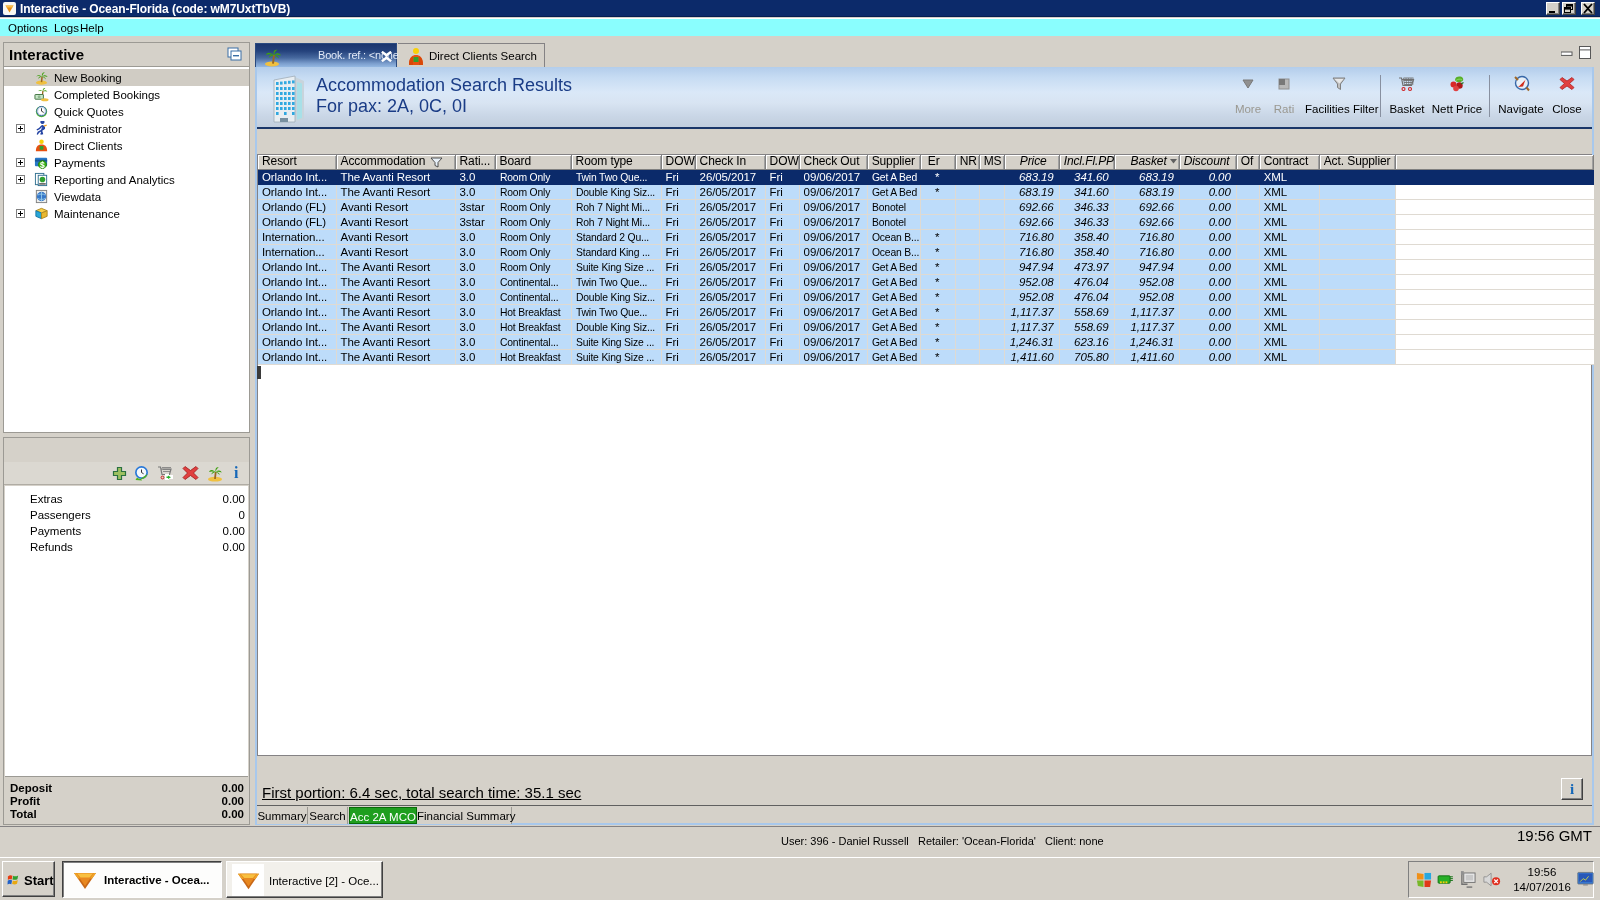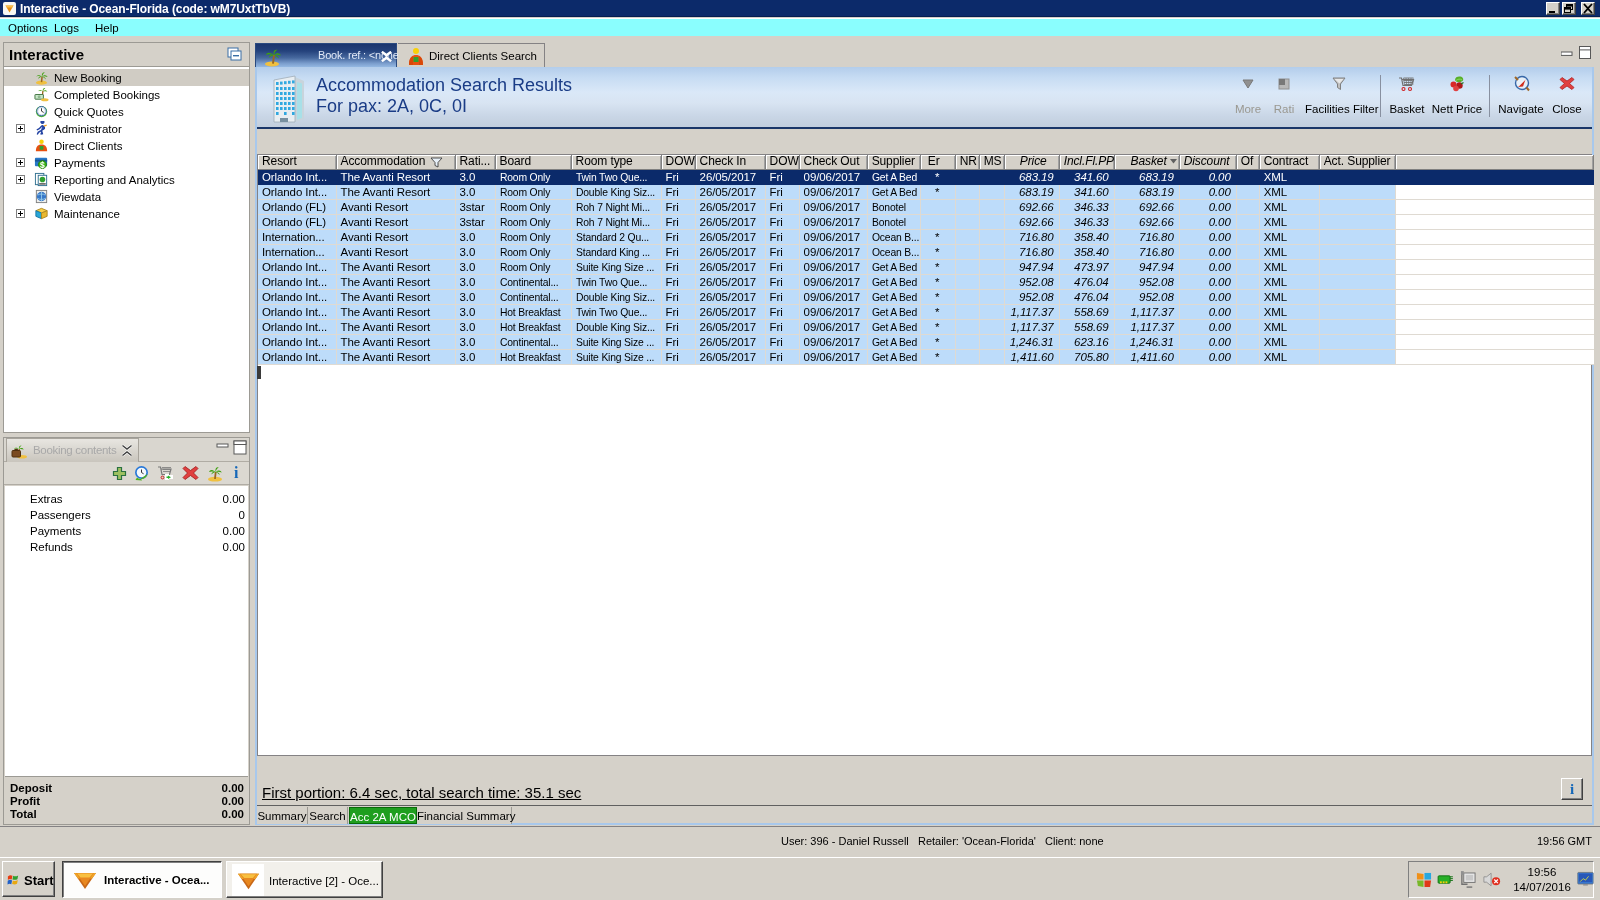--- a/index.html
+++ b/index.html
@@ -104,21 +104,21 @@
         <rect x="1.5" y="5" width="6" height="1.6" fill="#000"></rect>
       </svg></div>
   <div class="winbtn" style="left:1581px;"><svg width="12" height="11" viewBox="0 0 12 11">
         <path d="M2 1 L5.9 5.4 L10 1 M2 10 L5.9 5.6 L10 10" stroke="#000" stroke-width="1.8" fill="none"></path>
       </svg></div>
 </div>
 
 <div id="menubar">
   <span style="left:8px;">Options</span>
   <span style="left:54px;">Logs</span>
-  <span style="left:95px;">Help</span>
+  <span style="left:80px;">Help</span>
 </div>
 
 <div id="leftpanel">
   <div id="lp-head">
     <span class="t">Interactive</span>
     <svg style="position:absolute;right:6px;top:4px;" width="16" height="15" viewBox="0 0 16 15">
         <rect x="1" y="1" width="10" height="9" fill="#fff" stroke="#3A6EA5"></rect>
         <rect x="4" y="4" width="10" height="9" fill="#fff" stroke="#3A6EA5"></rect>
         <rect x="6" y="8" width="6" height="1.4" fill="#3A6EA5"></rect>
       </svg>
@@ -201,43 +201,20 @@
           <path d="M2 5 L8 2.5 L14 5 L8 7.5 Z" fill="#F8D048" stroke="#B08820"></path>
           <path d="M2 5 L2 11 L8 13.5 L8 7.5 Z" fill="#28A8D8" stroke="#1878A8"></path>
           <path d="M14 5 L14 11 L8 13.5 L8 7.5 Z" fill="#E8B830" stroke="#B08820"></path>
         </svg>
         <span class="txt">Maintenance</span>
       </div>
   </div>
 </div>
 
 <div id="bookpanel">
-  <div id="bp-tabrow">
-    <div id="bp-tab">
-      <svg style="position:absolute;left:4px;top:4px;" width="18" height="17" viewBox="0 0 18 17">
-          <path d="M8 6 C5.5 4 4 4.5 3 6 C5 5.3 6.5 5.7 8 6 M8 6 C7.6 3 9 2.5 10.6 2.6 C9.3 3.4 8.6 4.7 8 6 M8 6 C10.5 4.2 12 5 12.8 6.6 C10.9 5.8 9.4 5.9 8 6" fill="#3FA010"></path>
-          <path d="M8.2 6 L8.6 9" stroke="#9A6820" stroke-width="1.2" fill="none"></path>
-          <ellipse cx="11" cy="13.8" rx="5" ry="1.8" fill="#F0C040"></ellipse>
-          <rect x="1" y="7.5" width="8.5" height="6.5" rx="1" fill="#7A4A20" stroke="#50300F"></rect>
-          <path d="M3.5 7.5 C3.5 6 7 6 7 7.5" stroke="#50300F" stroke-width="1.2" fill="none"></path>
-        </svg>
-      <span class="txt">Booking contents</span>
-      <svg style="position:absolute;left:113px;top:5px;" width="14" height="13" viewBox="0 0 14 13">
-          <path d="M2.5 1.5 L7 5 L11.5 1.5 M2.5 11.5 L7 8 L11.5 11.5" stroke="#fff" stroke-width="2.6" fill="none"></path>
-          <path d="M2.5 1.5 L7 5 L11.5 1.5 M2.5 11.5 L7 8 L11.5 11.5" stroke="#404040" stroke-width="1.4" fill="none"></path>
-        </svg>
-    </div>
-    <svg style="position:absolute;left:212px;top:4px;" width="14" height="12" viewBox="0 0 14 12">
-        <rect x="1" y="2" width="11" height="3" fill="#fff" stroke="#585858"></rect>
-      </svg>
-    <svg style="position:absolute;left:229px;top:2px;" width="15" height="16" viewBox="0 0 15 16">
-        <rect x="1" y="1" width="12" height="13" fill="#fff" stroke="#585858"></rect>
-        <rect x="1" y="1" width="12" height="3.5" fill="#fff" stroke="#585858"></rect>
-      </svg>
-  </div>
   <div id="bp-toolbar">
     <svg style="position:absolute;left:108px;top:4px;" width="15" height="15" viewBox="0 0 15 15">
         <path d="M5.5 1.5 h4 v4 h4 v4 h-4 v4 h-4 v-4 h-4 v-4 h4 Z" fill="#9DC060" stroke="#2A7040" stroke-width="1.2"></path>
       </svg>
     <svg style="position:absolute;left:129px;top:3px;" width="18" height="17" viewBox="0 0 18 17">
         <circle cx="8.5" cy="7.5" r="6.5" fill="#2878D8"></circle>
         <circle cx="8.5" cy="7.5" r="4.8" fill="#F4F8FC"></circle>
         <path d="M8.5 4.5 L8.5 7.5 L10.6 8.8" stroke="#303030" stroke-width="1" fill="none"></path>
         <path d="M14.5 9 A6.5 6.5 0 0 1 4 12.5 L2.5 15 L9 15.5 L8 13.5" fill="#50B020"></path>
       </svg>
@@ -770,21 +747,21 @@
       <div class="btab" style="left:0;width:51px;">Summary</div>
       <div class="btab" style="left:51px;width:40px;">Search</div>
       <div class="btab grn" style="left:92px;width:68px;">Acc 2A MCO</div>
       <div class="btab" style="left:160px;width:95px;">Financial Summary</div>
     </div>
   </div>
 </div>
 
 <div id="statusbar">
   <span style="position:absolute;left:781px;top:8px;font-size:11px;">User: 396 - Daniel Russell&nbsp;&nbsp;&nbsp;Retailer: 'Ocean-Florida'&nbsp;&nbsp;&nbsp;Client: none</span>
-  <span style="position:absolute;right:8px;top:8px;font-size:11px;text-align:center;">19:56 GMT</span>
+  <span style="position:absolute;right:8px;top:0;font-size:15px;text-align:center;">19:56 GMT</span>
 </div>
 
 <div id="taskbar">
   <div style="position:absolute;left:2px;top:3px;width:53px;height:36px;background:#D5D1C9;border:1px solid;border-color:#FFFFFF #404040 #404040 #FFFFFF;box-shadow:inset -1px -1px 0 #808080;">
     <svg style="position:absolute;left:4px;top:10px;" width="17" height="16" viewBox="0 0 22 21">
         <path d="M1 6 C3 4 5 4 7 5 L6 10 C4 9 3 9 1 10.5 Z" fill="#E83C10"></path>
         <path d="M8 5 C10 6 12 6 14.5 4.5 L13.5 9.5 C11.5 10.5 9.5 10.5 7 9.8 Z" fill="#30A030"></path>
         <path d="M0.8 11.5 C2.8 10 4.5 10 6.5 11 L5.5 16 C3.5 15 2.5 15 0.5 16.5 Z" fill="#2060C8"></path>
         <path d="M7.5 11 C9.5 12 11.5 12 14 10.5 L13 15.5 C11 16.5 9 16.5 6.6 15.8 Z" fill="#E8A810"></path>
       </svg>

